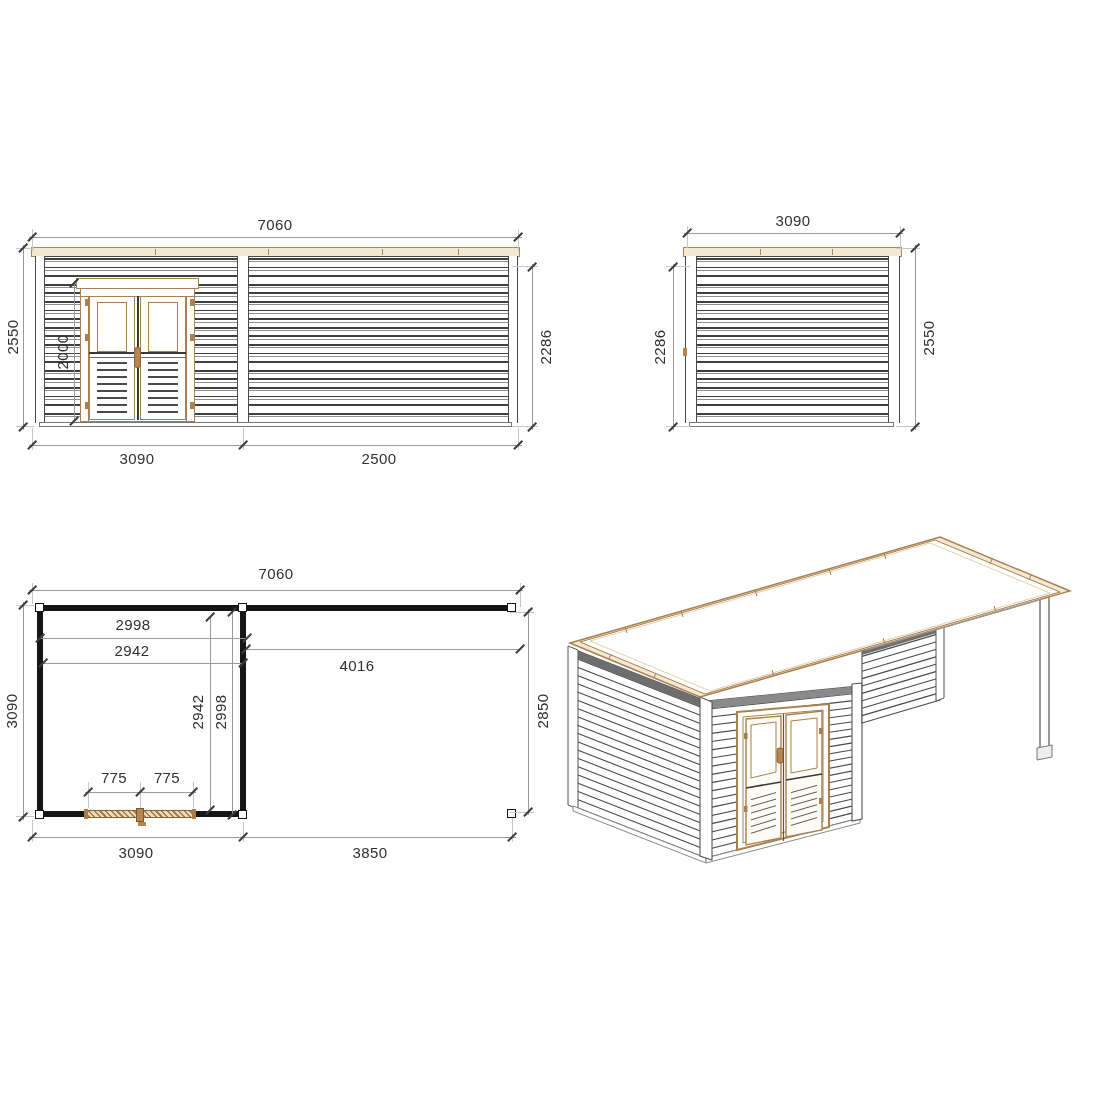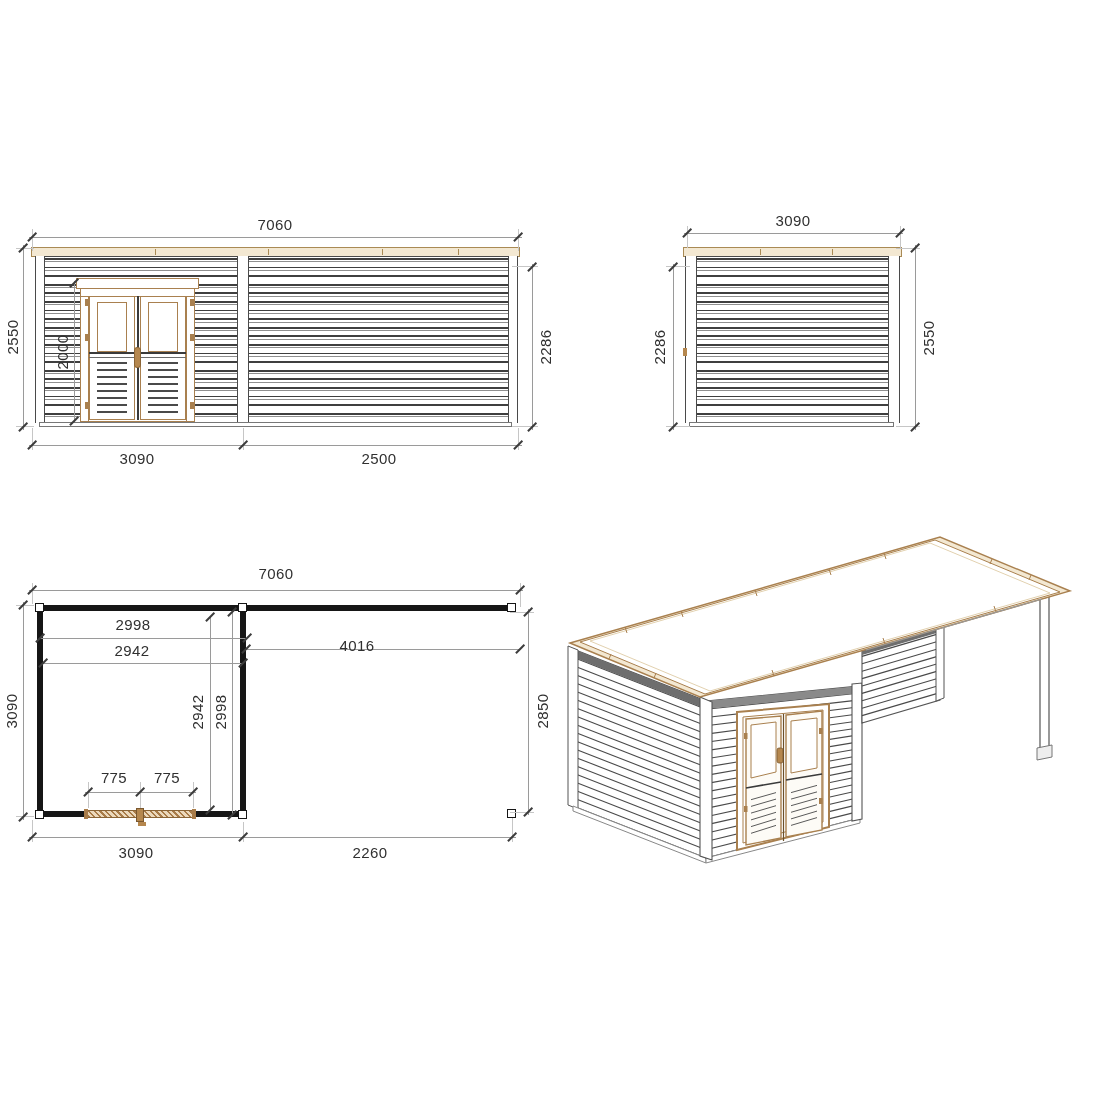--- a/index.html
+++ b/index.html
@@ -189,21 +189,21 @@
     <div class="dim" style="left:105px;top:617px;">2998</div>
 
     <div class="dline" style="left:43px;top:663px;width:200px;height:1px;"></div>
     <div class="tick" style="left:37px;top:662px;"></div>
     <div class="tick" style="left:237px;top:662px;"></div>
     <div class="dim" style="left:104px;top:643px;">2942</div>
 
     <div class="dline" style="left:246px;top:649px;width:274px;height:1px;"></div>
     <div class="tick" style="left:240px;top:648px;"></div>
     <div class="tick" style="left:514px;top:648px;"></div>
-    <div class="dim" style="left:329px;top:638px;">4016</div>
+    <div class="dim" style="left:329px;top:658px;">4016</div>
 
     <div class="ext" style="left:16px;top:605px;width:18px;height:1px;"></div>
     <div class="ext" style="left:16px;top:816px;width:18px;height:1px;"></div>
     <div class="dline" style="left:23px;top:602px;width:1px;height:218px;"></div>
     <div class="tick" style="left:17px;top:604px;"></div>
     <div class="tick" style="left:17px;top:816px;"></div>
     <div class="dim dimv" style="left:-16px;top:703px;">3090</div>
 
     <div class="dline" style="left:210px;top:617px;width:1px;height:193px;"></div>
     <div class="tick" style="left:204px;top:616px;"></div>
@@ -233,21 +233,21 @@
     <div class="dim" style="left:139px;top:770px;">775</div>
 
     <div class="ext" style="left:32px;top:820px;width:1px;height:22px;"></div>
     <div class="ext" style="left:243px;top:822px;width:1px;height:20px;"></div>
     <div class="ext" style="left:512px;top:818px;width:1px;height:24px;"></div>
     <div class="dline" style="left:29px;top:837px;width:487px;height:1px;"></div>
     <div class="tick" style="left:26px;top:836px;"></div>
     <div class="tick" style="left:237px;top:836px;"></div>
     <div class="tick" style="left:506px;top:836px;"></div>
     <div class="dim" style="left:108px;top:845px;">3090</div>
-    <div class="dim" style="left:342px;top:845px;">2260</div>
+    <div class="dim" style="left:342px;top:845px;">3850</div>
   </div>
 
   <svg class="abs" style="left:540px;top:515px;" width="560" height="385" viewBox="540 515 560 385" xmlns="http://www.w3.org/2000/svg">
 
     <polygon points="573,649 706,701 706,858 573,806" fill="#ffffff" stroke="#555" stroke-width="1.2"></polygon>
     <g>
         <line x1="573" y1="657.3" x2="706" y2="709.3" stroke="#4a4a4a" stroke-width="1.1"></line>
         <line x1="573" y1="665.5" x2="706" y2="717.5" stroke="#4a4a4a" stroke-width="1.1"></line>
         <line x1="573" y1="673.8" x2="706" y2="725.8" stroke="#4a4a4a" stroke-width="1.1"></line>
         <line x1="573" y1="682.1" x2="706" y2="734.1" stroke="#4a4a4a" stroke-width="1.1"></line>

